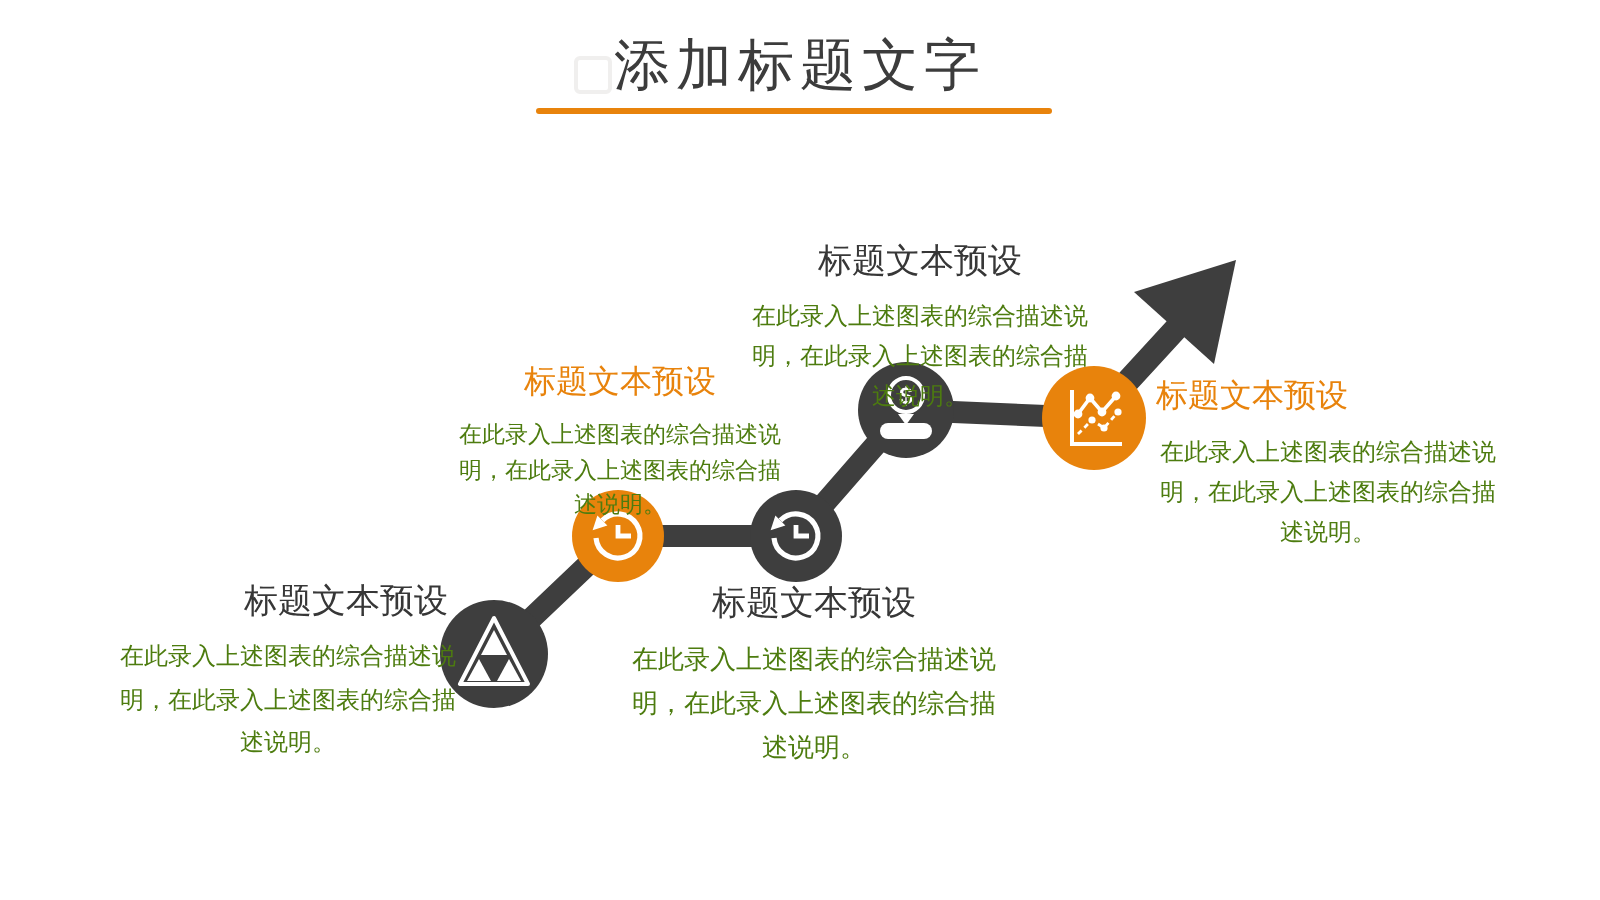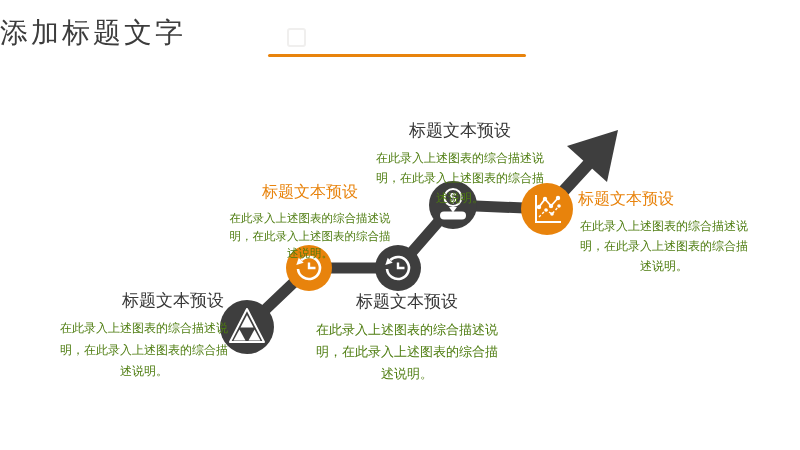--- a/index.html
+++ b/index.html
@@ -3,21 +3,21 @@
 <meta charset="utf-8">
 <style>
   html,body{margin:0;padding:0;}
   body{
     width:800px;height:450px;background:#ffffff;overflow:hidden;position:relative;
     font-family:"Liberation Sans","DejaVu Sans",sans-serif;
   }
   .slide{position:absolute;inset:0;}
   
   .title{
-    position:absolute;left:0;top:14px;width:800px;
+    position:absolute;left:0;top:14px;width:800px;text-align:center;
     font-size:28px;font-weight:400;letter-spacing:3px;color:#3C3C3C;margin:0;
   }
   .title-underline{
     position:absolute;left:268px;top:54px;width:258px;height:3px;
     background:#E8830C;border-radius:2px;
   }
   .ghost-square{
     position:absolute;left:287px;top:28px;width:15px;height:15px;
     border:2px solid #F0EFEE;border-radius:3px;
   }

